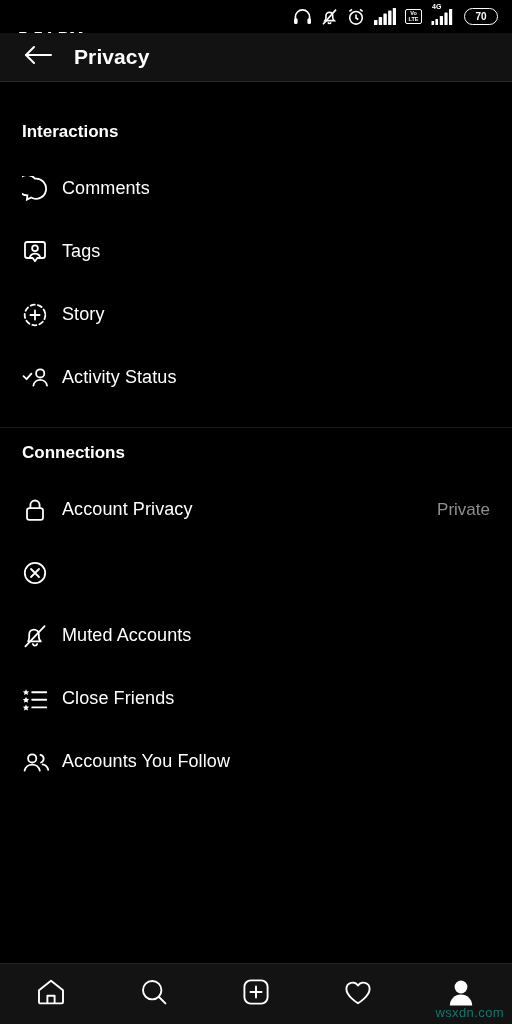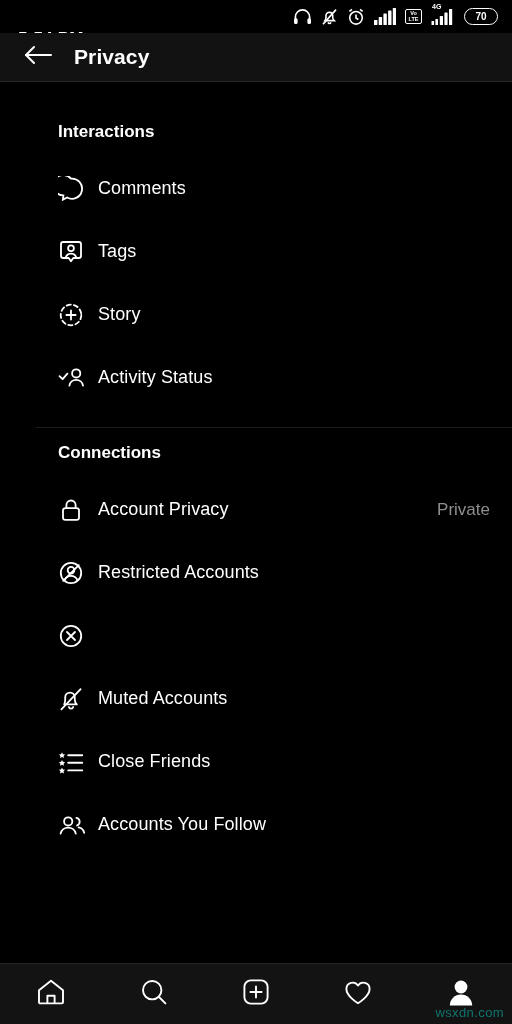--- a/index.html
+++ b/index.html
@@ -89,21 +89,20 @@
     font-weight: bold;
     margin-left: 14px;
     letter-spacing: .1px;
   }
 
   
   .content {
     flex: 1 1 auto;
     background: #000;
     overflow: hidden;
-    padding-left: 36px;
   }
   .section-title {
     color: #ffffff;
     font-size: 17px;
     font-weight: bold;
     padding: 0 0 0 22px;
     height: 50px;
     display: flex;
     align-items: center;
   }
@@ -297,31 +296,20 @@
       <div class="row-icon">
         <svg width="26" height="26" viewBox="0 0 26 26" fill="none" stroke="#fff" stroke-width="1.8" stroke-linejoin="round">
           <rect x="5" y="11.2" width="16" height="11.6" rx="2.4"></rect>
           <path d="M8.4 11.2V8.1a4.6 4.6 0 0 1 9.2 0v3.1"></path>
         </svg>
       </div>
       <div class="row-label">Account Privacy</div>
       <div class="row-value">Private</div>
     </div>
 
-    <div class="row">
-      <div class="row-icon">
-        <svg width="26" height="26" viewBox="0 0 26 26" fill="none" stroke="#fff" stroke-width="1.8" stroke-linecap="round" stroke-linejoin="round">
-          <circle cx="13" cy="13" r="10.2"></circle>
-          <circle cx="13" cy="10.2" r="3.3"></circle>
-          <path d="M6.6 20.1a6.9 6.9 0 0 1 12.8 0"></path>
-          <path d="M5.2 20.8 20.8 5.2"></path>
-        </svg>
-      </div>
-      <div class="row-label">Restricted Accounts</div>
-    </div>
 
     <div class="row">
       <div class="row-icon">
         <svg width="26" height="26" viewBox="0 0 26 26" fill="none" stroke="#fff" stroke-width="1.8" stroke-linecap="round">
           <circle cx="13" cy="13" r="10.2"></circle>
           <path d="M9 9l8 8M17 9l-8 8"></path>
         </svg>
       </div>
     </div>
 

